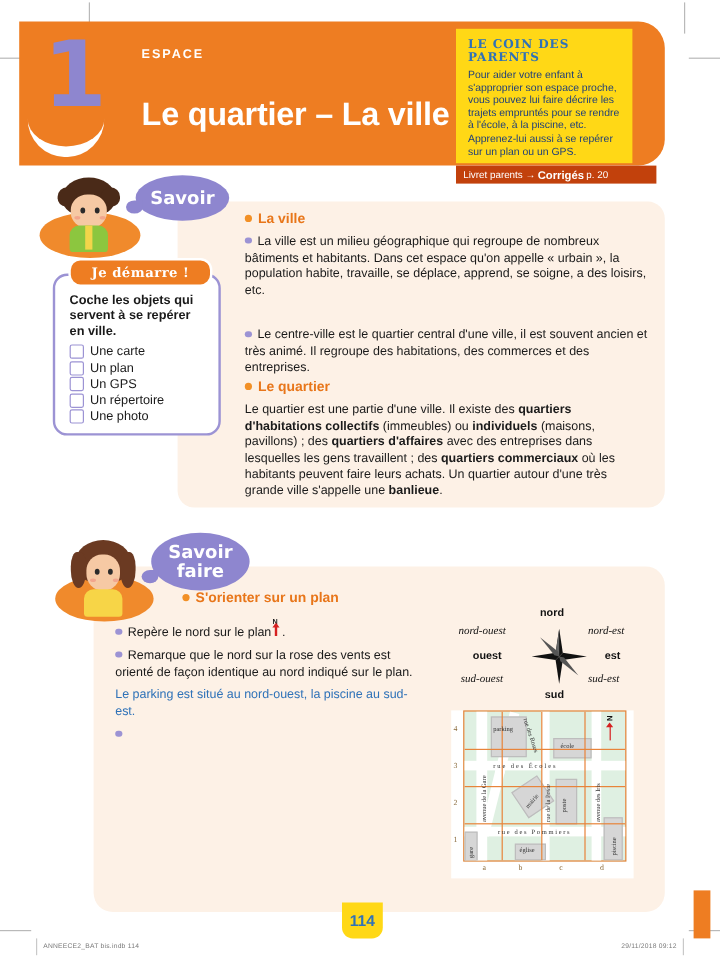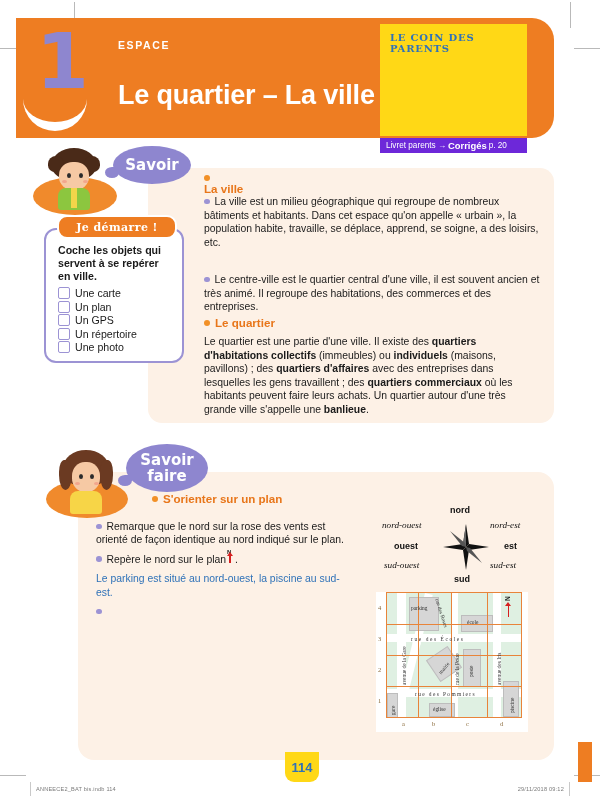--- a/index.html
+++ b/index.html
@@ -46,22 +46,22 @@
     background:#ffd816;padding:8px 10px 0 10px;box-sizing:border-box;
   }
   #parents-title{
     color:#2f72b8;font-size:10px;font-weight:bold;letter-spacing:0.8px;
     font-family:"DejaVu Serif", serif;margin-bottom:3px;
   }
   #parents-text{
     color:#1f3f7a;font-size:8.7px;line-height:10.6px;
   }
   #parents-ref{
-    position:absolute;left:380px;top:138px;width:147px;height:15px;
-    background:#6d28d9;color:#ffffff;font-size:8.2px;
+    position:absolute;left:380px;top:138px;width:167px;height:15px;
+    background:#c2410c;color:#ffffff;font-size:8.2px;
     display:flex;align-items:center;padding-left:6px;box-sizing:border-box;
   }
   #parents-ref .bold{font-weight:bold;font-size:9.4px;margin:0 2px;}
 
   
   #savoir-panel{
     position:absolute;left:148px;top:168px;width:406px;height:255px;
     background:#fdf1e6;border-radius:14px;
   }
   .avatar-oval{
@@ -126,21 +126,21 @@
   }
   .dot-purple{
     width:5.5px;height:5.5px;border-radius:50%;background:#9c93d4;
     margin-right:5px;flex:0 0 auto;display:inline-block;position:relative;top:-1px;
   }
   .para{
     font-size:10.4px;line-height:13.6px;color:#1a1a1a;margin-top:5px;
   }
   .para b{font-weight:bold;}
 
-  #laville-head{position:absolute;left:204px;top:176px;flex-direction:column;}
+  #laville-head{position:absolute;left:204px;top:176px;}
   #laville-p1{position:absolute;left:204px;top:190px;width:336px;}
   #laville-p2{position:absolute;left:204px;top:268px;width:336px;}
   #lequartier-head{position:absolute;left:204px;top:316px;}
   #lequartier-p1{position:absolute;left:204px;top:330px;width:336px;}
 
   
   #sf-panel{
     position:absolute;left:78px;top:472px;width:476px;height:288px;
     background:#fdf1e6;border-radius:16px;
   }
@@ -225,20 +225,21 @@
 <div class="crop h" style="left:574px;top:775px;"></div>
 
 <div id="header-band"></div>
 <div id="chapter-number">1</div>
 <div id="chapter-smile"></div>
 <div id="eyebrow">ESPACE</div>
 <h1 id="page-title">Le quartier – La ville</h1>
 
 <div id="parents-box">
   <div id="parents-title">LE COIN DES PARENTS</div>
+  <div id="parents-text">Pour aider votre enfant à s'approprier son espace proche, vous pouvez lui faire décrire les trajets empruntés pour se rendre à l'école, à la piscine, etc. Apprenez-lui aussi à se repérer sur un plan ou un GPS.</div>
 </div>
 <div id="parents-ref">
   <span>Livret parents →</span>
   <span class="bold">Corrigés</span>
   <span>p. 20</span>
 </div>
 
 <div id="savoir-panel"></div>
 <div id="savoir-avatar-oval" class="avatar-oval"></div>
 
@@ -321,22 +322,22 @@
     <span>faire</span>
   </span>
   <span class="tail"></span>
 </div>
 
 <div id="sf-head" class="sec-head">
   <span class="dot-orange"></span>
   <span>S'orienter sur un plan</span>
 </div>
 <div id="sf-list">
+    <div class="sf-item"><span class="dot-purple"></span><span>Repère le nord sur le plan</span><span class="north-inline"><span class="n-l">N</span><span class="n-h"></span><span class="n-a"></span></span><span>.</span></div>
     <div class="sf-item"><span class="dot-purple"></span><span>Remarque que le nord sur la rose des vents est orienté de façon identique au nord indiqué sur le plan.</span></div>
-    <div class="sf-item"><span class="dot-purple"></span><span>Repère le nord sur le plan</span><span class="north-inline"><span class="n-l">N</span><span class="n-h"></span><span class="n-a"></span></span><span>.</span></div>
     <div class="sf-answer"><span>Le parking est situé au nord-ouest, la piscine au sud-est.</span></div>
     <div class="sf-item"><span class="dot-purple"></span></div>
   </div>
 
 <div id="compass">
   <div class="lab b" style="left:70px;top:0px;text-align:center;">nord</div>
   <div class="lab b" style="left:74px;top:69px;">sud</div>
   <div class="lab b" style="left:14px;top:36px;">ouest</div>
   <div class="lab b" style="left:124px;top:36px;">est</div>
   <div class="lab i" style="left:2px;top:15px;">nord-ouest</div>

